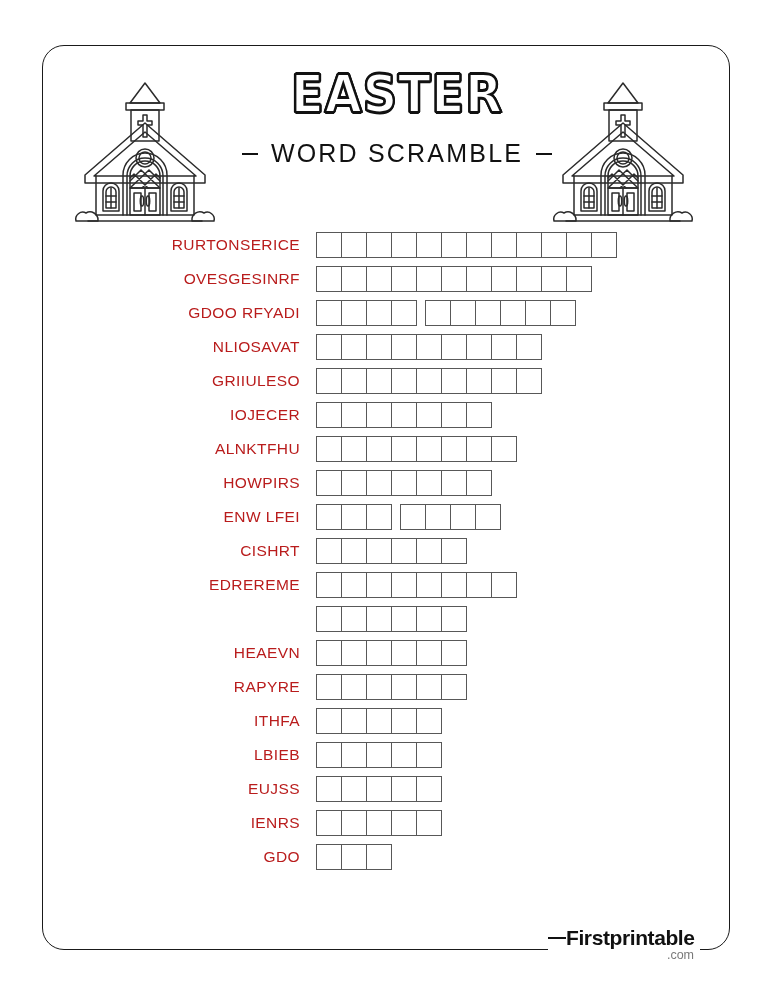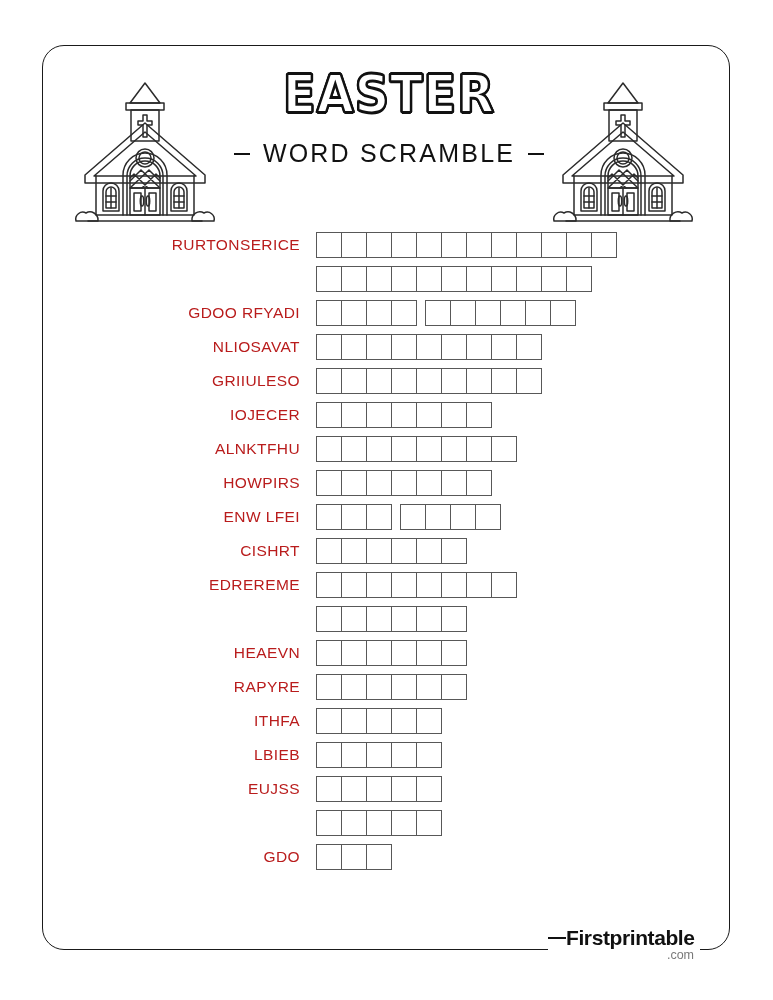--- a/index.html
+++ b/index.html
@@ -47,21 +47,21 @@
   
   .header {
     position: absolute;
     left: 42px;
     top: 55px;
     width: 688px;
     height: 170px;
   }
   .title-block {
     position: absolute;
-    left: 192px;
+    left: 200px;
     top: 10px;
     width: 310px;
     text-align: center;
   }
   .title-main {
     font-family: "DejaVu Sans", sans-serif;
     font-size: 52px;
     font-weight: bold;
     letter-spacing: 1px;
     line-height: 58px;
@@ -293,20 +293,21 @@
             <div class="cell"></div>
             <div class="cell"></div>
             <div class="cell"></div>
             <div class="cell"></div>
             <div class="cell"></div>
             <div class="cell"></div>
           </div>
         </div>
       </div>
       <div class="row">
+        <div class="row-label">OVESGESINRF</div>
         <div class="row-boxes">
           <div class="grp">
             <div class="cell"></div>
             <div class="cell"></div>
             <div class="cell"></div>
             <div class="cell"></div>
             <div class="cell"></div>
             <div class="cell"></div>
             <div class="cell"></div>
             <div class="cell"></div>
@@ -522,20 +523,21 @@
           <div class="grp">
             <div class="cell"></div>
             <div class="cell"></div>
             <div class="cell"></div>
             <div class="cell"></div>
             <div class="cell"></div>
           </div>
         </div>
       </div>
       <div class="row">
+        <div class="row-label">IENRS</div>
         <div class="row-boxes">
           <div class="grp">
             <div class="cell"></div>
             <div class="cell"></div>
             <div class="cell"></div>
             <div class="cell"></div>
             <div class="cell"></div>
           </div>
         </div>
       </div>

